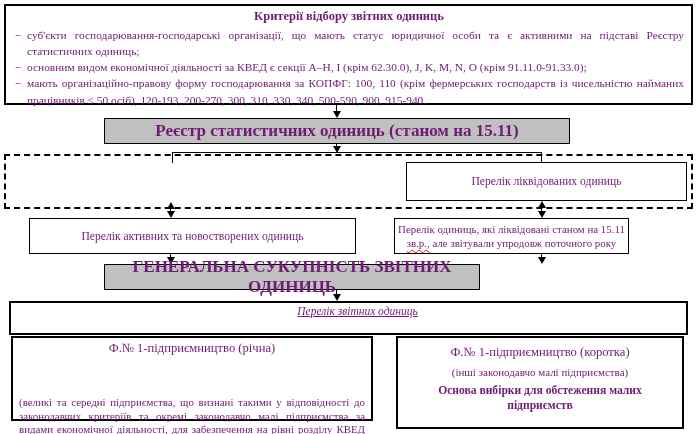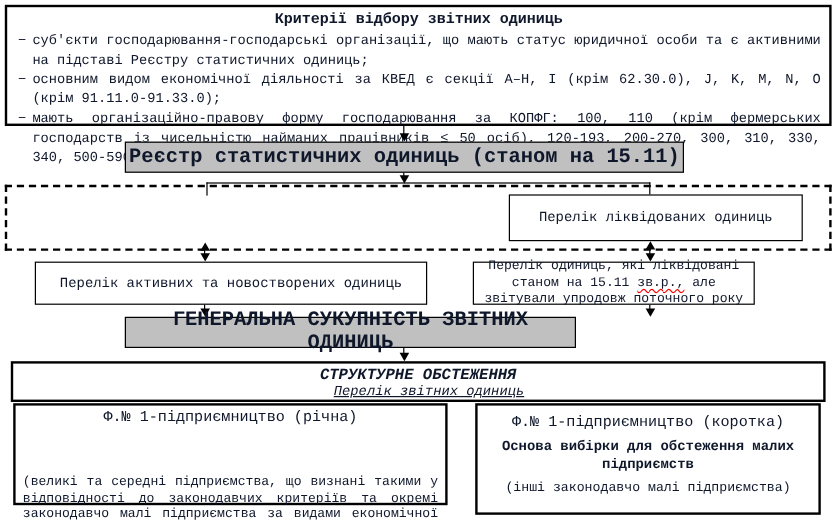--- a/index.html
+++ b/index.html
@@ -1,17 +1,17 @@
 <!DOCTYPE html>
 <html><head>
 <meta charset="utf-8">
 <style>
   html,body{margin:0;padding:0;background:#fff;}
   #canvas{position:relative;width:700px;height:434px;background:#fff;
-          font-family:Liberation Mono, monospace;color:#0f172a;overflow:hidden;}
+          font-family:Liberation Serif, serif;color:#701a75;overflow:hidden;}
   .box{position:absolute;box-sizing:border-box;background:#fff;border:1.2px solid #000;}
   .thick{border-width:2px;}
   .gray{background:#C0C0C0;border:1.2px solid #000;display:flex;align-items:center;justify-content:center;
         font-weight:bold;font-size:17px;text-align:center;}
   .dashedbox{position:absolute;box-sizing:border-box;border:2.5px dashed #000;background:transparent;}
   .center{display:flex;align-items:center;justify-content:center;text-align:center;}
   .vline{position:absolute;width:1.2px;background:#000;}
   .hline{position:absolute;height:1.2px;background:#000;}
   .ah-down{position:absolute;width:0;height:0;border-left:4px solid transparent;
            border-right:4px solid transparent;border-top:7px solid #000;}
@@ -58,21 +58,21 @@
     <span>Реєстр статистичних одиниць (станом на 15.11)</span>
   </div>
 
   <div class="vline" style="left:336px;top:144px;height:4px;"></div>
   <div class="ah-down" style="left:333px;top:146px;"></div>
   <div class="hline" style="left:172px;top:152px;width:370px;"></div>
   <div class="vline" style="left:172px;top:152px;height:11px;"></div>
   <div class="vline" style="left:541px;top:152px;height:11px;"></div>
 
   <div class="dashedbox" style="left:4px;top:154px;width:689px;height:55px;"></div>
-  <div class="box center fs115" style="left:424px;top:162px;width:245px;height:39px;">
+  <div class="box center fs115" style="left:406px;top:162px;width:281px;height:39px;">
     <span>Перелік ліквідованих одиниць</span>
   </div>
 
   <div class="ah-up" style="left:167px;top:202px;"></div>
   <div class="vline" style="left:170px;top:205px;height:7px;"></div>
   <div class="ah-down" style="left:167px;top:211px;"></div>
   <div class="ah-up" style="left:538px;top:201px;"></div>
   <div class="vline" style="left:541px;top:204px;height:8px;"></div>
   <div class="ah-down" style="left:538px;top:211px;"></div>
 
@@ -93,28 +93,27 @@
   <div class="ah-down" style="left:538px;top:257px;"></div>
 
   <div class="gray" style="left:104px;top:264px;width:376px;height:26px;position:absolute;box-sizing:border-box;">
     <span>ГЕНЕРАЛЬНА СУКУПНІСТЬ ЗВІТНИХ ОДИНИЦЬ</span>
   </div>
 
   <div class="vline" style="left:336px;top:290px;height:6px;"></div>
   <div class="ah-down" style="left:333px;top:294px;"></div>
 
   <div class="box thick" style="left:9px;top:301px;width:679px;height:34px;padding-top:2px;">
-    <div class="hdr-title">СТРУКТУРНЕ ОБСТЕЖЕННЯ</div>
     <div class="hdr-sub">Перелік звітних одиниць</div>
   </div>
 
   <div class="box thick" style="left:11px;top:336px;width:362px;height:85px;padding:2px 6px;">
     <div class="form-title">Ф.№ 1-підприємництво (річна)</div>
     <div class="form-body">(великі та середні підприємства, що визнані такими у відповідності до законодавчих критеріїв та окремі законодавчо малі підприємства за видами економічної діяльності, для забезпечення на рівні розділу КВЕД 80% від загальних обсягів реалізованої продукції (робіт, послуг))</div>
   </div>
 
   <div class="box thick" style="left:396px;top:336px;width:288px;height:93px;padding:6px 10px 12px;">
     <div class="form-title">Ф.№ 1-підприємництво (коротка)</div>
+    <div style="text-align:center;font-size:11px;margin-top:6px;">(інші законодавчо малі підприємства)</div>
     <div style="text-align:center;font-size:11.6px;font-weight:bold;margin-top:6px;line-height:1.25;">Основа вибірки для обстеження малих підприємств</div>
-    <div style="text-align:center;font-size:11px;margin-top:6px;">(інші законодавчо малі підприємства)</div>
   </div>
 
 </div>
 
 </body></html>

